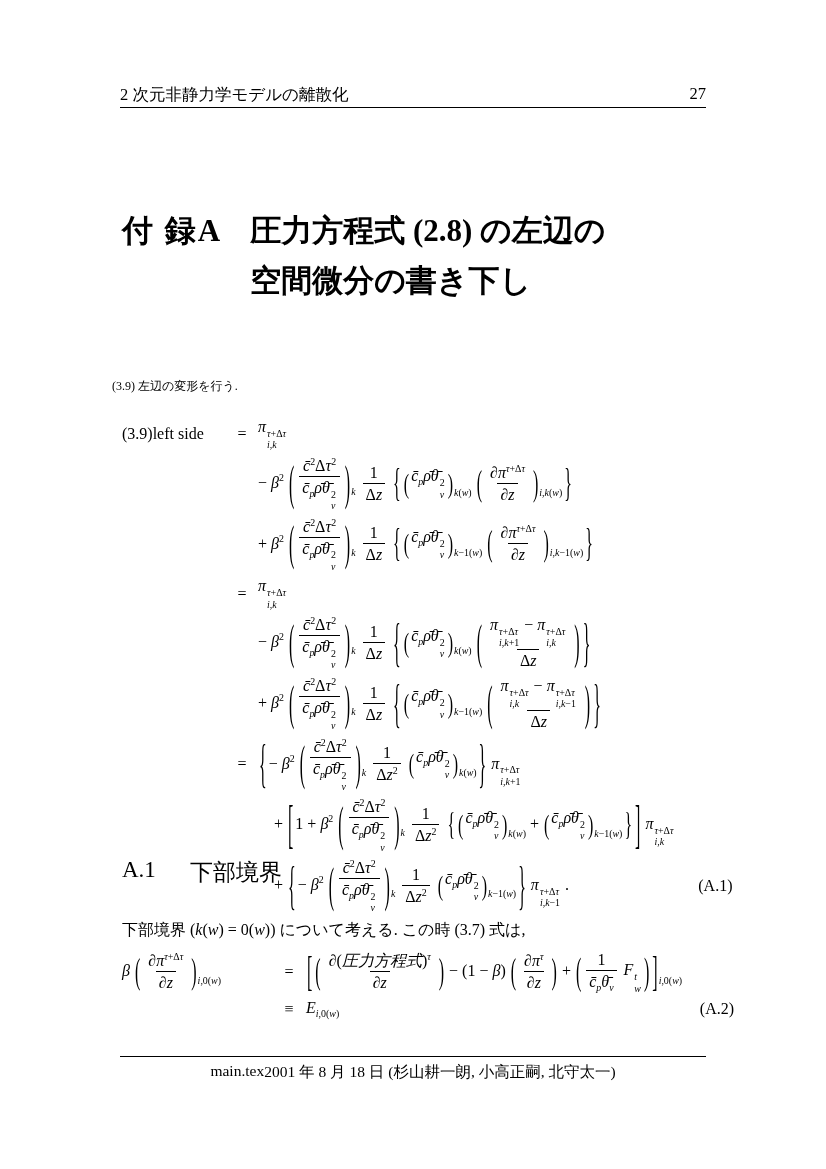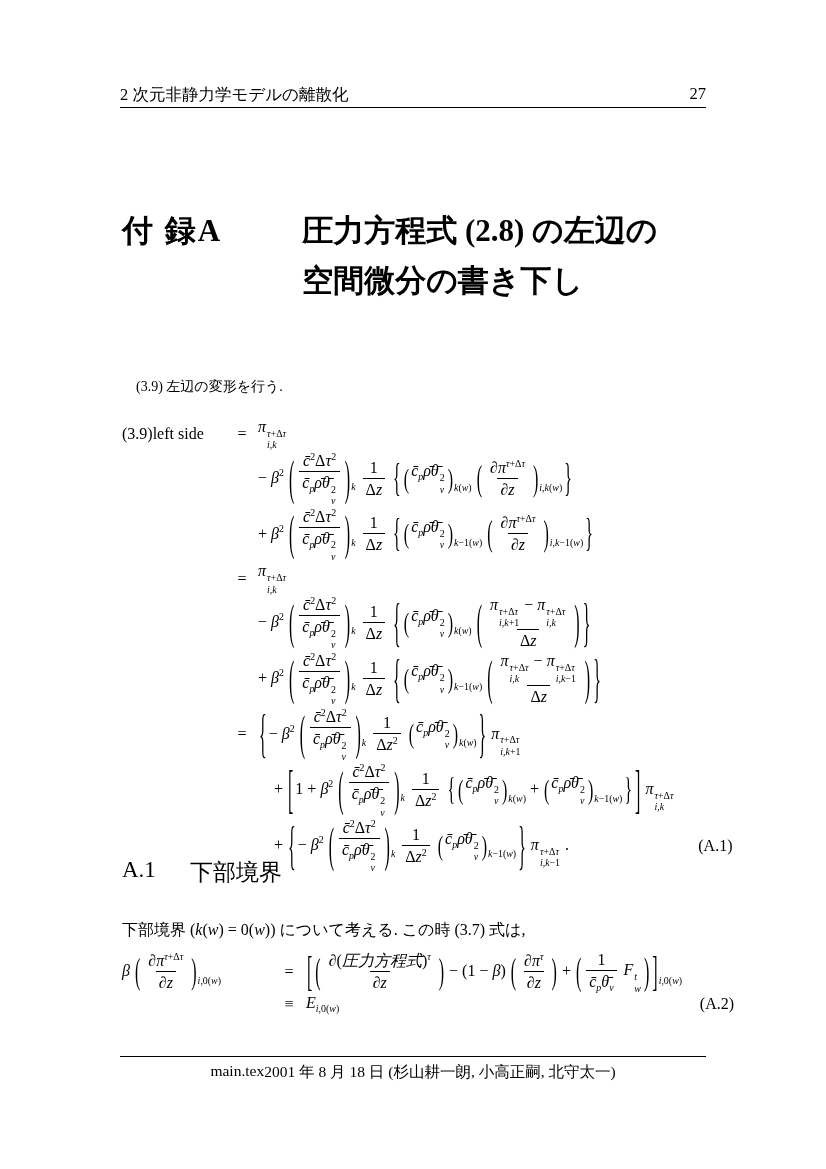--- a/index.html
+++ b/index.html
@@ -10,32 +10,32 @@
   
   .header{position:absolute;left:120px;right:120px;top:84px;height:24px;font-size:16.5px}
   .h-under{position:absolute;left:0;top:0;white-space:nowrap}
   .h-over{position:absolute;left:106px;top:0;white-space:nowrap}
   .h-page{position:absolute;right:0;top:0;white-space:nowrap}
   .h-rule{position:absolute;left:120px;right:120px;top:107px;border-top:1.5px solid #000}
 
   
   .chapter{position:absolute;left:122px;top:206px;font-weight:bold;font-size:31px;
            display:flex;align-items:flex-start;line-height:1.6;white-space:nowrap}
-  .ch-label{margin-right:80px;letter-spacing:2px}
-
-  .intro{position:absolute;left:136px;top:378px;font-size:14px;white-space:nowrap}
+  .ch-label{margin-right:28px;letter-spacing:2px}
+
+  .intro{position:absolute;left:112px;top:378px;font-size:12px;white-space:nowrap}
   .para2{position:absolute;left:122px;top:920px;font-size:16px;white-space:nowrap}
 
   
   .section{position:absolute;left:122px;top:857px;font-weight:normal;font-size:23px;
            display:flex;white-space:nowrap}
   .section .num{margin-right:34px}
 
   
-  .eq{position:absolute;left:122px;width:586px;display:grid;align-items:center;
+  .eq{position:absolute;left:122px;width:586px;display:grid;row-gap:5px;align-items:center;
       font-size:16px}
   .eq1pos{top:418px;grid-template-columns:104px 32px 1fr 58px}
   .eq2pos{top:950px;grid-template-columns:150px 34px 1fr 52px}
   .c-lhs{text-align:left;white-space:nowrap}
   .c-rel{text-align:center;white-space:nowrap}
   .c-rhs{text-align:left;white-space:nowrap}
   .c-rhs.ind{padding-left:16px}
   .c-tag{text-align:right;white-space:nowrap}
 
   

